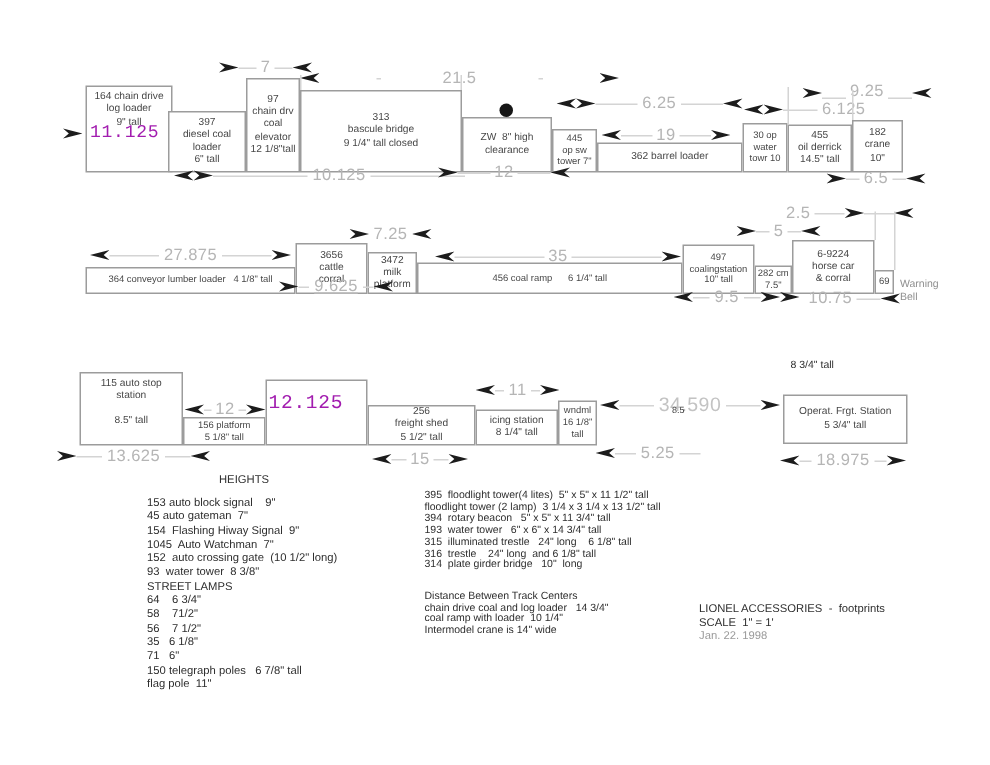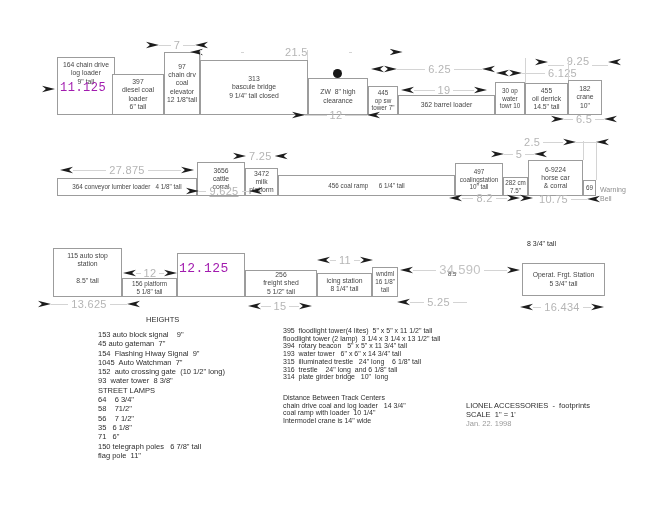--- a/index.html
+++ b/index.html
@@ -83,21 +83,21 @@
   <div class="dot" style="left:333px;top:69px;width:9px;height:9px;"></div>
   <span class="ar r abs" style="left:42px;top:85px;"></span>
 
   <div class="dim" style="left:146px;top:40px;width:62px;">
       <span class="ar r"></span>
       <span class="ln"></span>
       <span class="lb">7</span>
       <span class="ln"></span>
       <span class="ar l"></span>
     </div>
-  <div class="dim" style="left:190px;top:47px;width:96px;gap:38px;">
+  <div class="dim" style="left:200px;top:47px;width:96px;gap:38px;">
       <span class="ar l"></span>
       <span class="ln"></span>
       <span class="lb">21.5</span>
       <span class="ln"></span>
       <span class="ar r"></span>
     </div>
   <div class="dim" style="left:371px;top:64px;width:124px;">
       <span class="ar l"></span>
       <span class="ar r"></span>
       <span class="ln"></span>
@@ -124,20 +124,27 @@
       <span class="ar r"></span>
       <span class="ln"></span>
       <span class="lb">6.125</span>
     </div>
   <div class="dim" style="left:551px;top:114px;width:66px;">
       <span class="ar r"></span>
       <span class="ln"></span>
       <span class="lb">6.5</span>
       <span class="ln"></span>
       <span class="ar l"></span>
+    </div>
+  <div class="dim" style="left:116px;top:112px;width:194px;">
+      <span class="ar l"></span>
+      <span class="ar r"></span>
+      <span class="ln"></span>
+      <span class="lb">10.125</span>
+      <span class="ln"></span>
     </div>
   <div class="dim" style="left:292px;top:110px;width:88px;">
       <span class="ar r"></span>
       <span class="ln"></span>
       <span class="lb">12</span>
       <span class="ln"></span>
       <span class="ar l"></span>
     </div>
 
   <div class="vln" style="left:200px;top:50px;height:10px;"></div>
@@ -186,20 +193,27 @@
       <span class="ln"></span>
       <span class="lb">27.875</span>
       <span class="ln"></span>
       <span class="ar r"></span>
     </div>
   <div class="dim" style="left:233px;top:151px;width:64px;">
       <span class="ar r"></span>
       <span class="lb">7.25</span>
       <span class="ar l"></span>
     </div>
+  <div class="dim" style="left:290px;top:166px;width:164px;">
+      <span class="ar l"></span>
+      <span class="ln"></span>
+      <span class="lb">35</span>
+      <span class="ln"></span>
+      <span class="ar r"></span>
+    </div>
   <div class="dim" style="left:491px;top:149px;width:56px;">
       <span class="ar r"></span>
       <span class="ln"></span>
       <span class="lb">5</span>
       <span class="ln"></span>
       <span class="ar l"></span>
     </div>
   <div class="dim" style="left:521px;top:137px;width:88px;">
       <span class="lb">2.5</span>
       <span class="ln"></span>
@@ -210,21 +224,21 @@
   <div class="dim" style="left:186px;top:186px;width:76px;text-decoration:underline;">
       <span class="ar r"></span>
       <span class="ln"></span>
       <span class="lb">9.625</span>
       <span class="ln"></span>
       <span class="ar l"></span>
     </div>
   <div class="dim" style="left:449px;top:193px;width:84px;">
       <span class="ar l"></span>
       <span class="ln"></span>
-      <span class="lb">8.2</span>
+      <span class="lb">9.5</span>
       <span class="ln"></span>
       <span class="ar r"></span>
       <span class="ar r"></span>
     </div>
   <div class="dim" style="left:536px;top:194px;width:64px;">
       <span class="lb">10.75</span>
       <span class="ln"></span>
       <span class="ar l"></span>
     </div>
 
@@ -301,21 +315,21 @@
     </div>
   <div class="dim" style="left:397px;top:297px;width:70px;">
       <span class="ar l"></span>
       <span class="ln"></span>
       <span class="lb">5.25</span>
       <span class="ln"></span>
     </div>
   <div class="dim" style="left:520px;top:302px;width:84px;">
       <span class="ar l"></span>
       <span class="ln"></span>
-      <span class="lb">16.434</span>
+      <span class="lb">18.975</span>
       <span class="ln"></span>
       <span class="ar r"></span>
     </div>
 
   <div class="txt" style="left:98px;top:315px;font-size:7.5px;margin-left:48px;">HEIGHTS</div>
   <div class="txt" style="left:98px;top:330px;font-size:7.5px;line-height:9.3px;">153 auto block signal    9"
 45 auto gateman  7"
 154  Flashing Hiway Signal  9"
 1045  Auto Watchman  7"
 152  auto crossing gate  (10 1/2" long)

